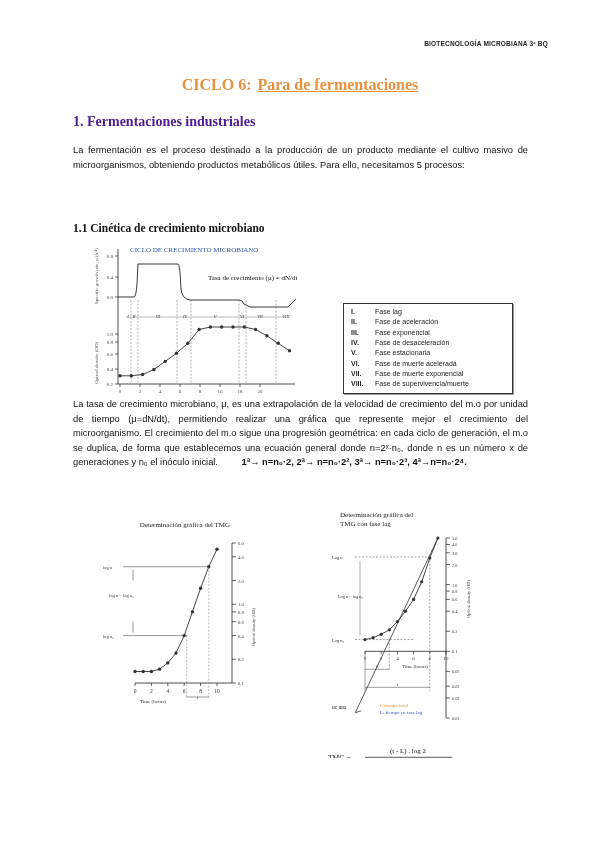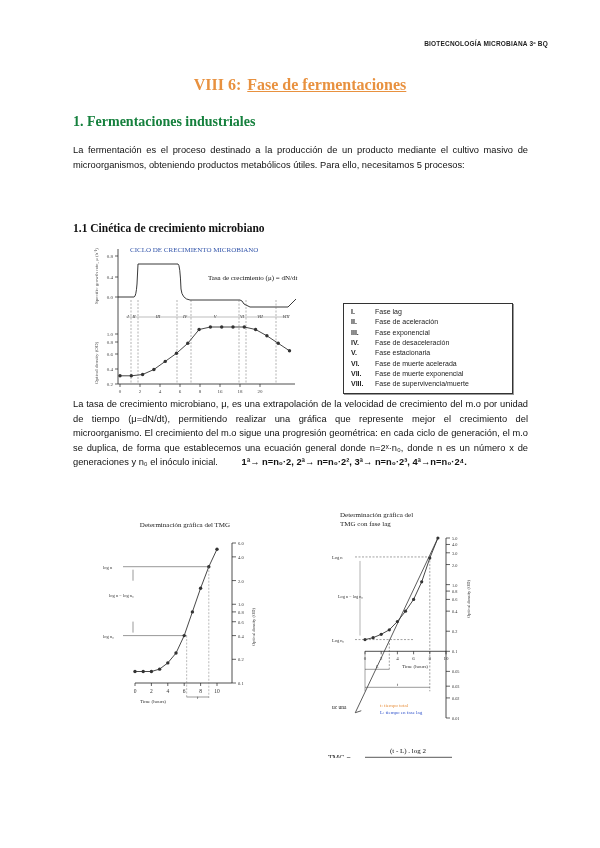--- a/index.html
+++ b/index.html
@@ -1,37 +1,37 @@
 <!DOCTYPE html>
 <html><head>
 <meta charset="utf-8">
 <style>
   html, body { margin:0; padding:0; background:#fff; }
   body { width:600px; height:848px; position:relative; overflow:hidden; font-family:"Liberation Sans", sans-serif; color:#111; }
   .header-tag { position:absolute; top:40px; right:52px; font-size:6.5px; font-weight:bold; letter-spacing:0.2px; color:#222; }
   .page-title { position:absolute; top:76px; left:0; width:600px; text-align:center; font-family:"Liberation Serif", serif; font-size:16px; font-weight:bold; color:#e8913f; }
   .page-title .u { text-decoration:underline; margin-left:6px; }
-  .h1 { position:absolute; top:114px; left:73px; font-family:"Liberation Serif", serif; font-weight:bold; font-size:14px; color:#15803d; }
+  .h1 { position:absolute; top:114px; left:73px; font-family:"Liberation Serif", serif; font-weight:bold; font-size:14px; color:#4c1d95; }
   .para { position:absolute; left:73px; width:455px; font-size:9.3px; line-height:14.5px; text-align:justify; color:#111; }
   .list { position:absolute; left:89px; font-size:9.3px; line-height:13.5px; }
   .list .li span.m { display:inline-block; width:19px; }
   .h2 { position:absolute; top:222px; left:73px; font-family:"Liberation Serif", serif; font-weight:bold; font-size:11.5px; }
   svg text { font-family:"Liberation Serif", serif; }
   .legend-box { position:absolute; left:343px; top:303px; width:168px; height:89px; border:1px solid #333; box-shadow:1px 1px 0 #999; }
   .legend-row { position:absolute; left:7px; font-size:7px; font-family:"Liberation Sans", sans-serif; color:#222; }
   .legend-row .num { display:inline-block; width:24px; font-weight:bold; }
   .it { font-weight:bold;margin-left:21px; }
 </style>
 </head>
 <body>
 
 <div class="header-tag">BIOTECNOLOGÍA MICROBIANA 3º BQ</div>
 
 <div class="page-title">
-  <span>VIII 6:</span><span class="u">Fase de fermentaciones</span>
+  <span>CICLO 6:</span><span class="u">Para de fermentaciones</span>
 </div>
 
 <div class="h1">1. Fermentaciones industriales</div>
 
 <div class="para" style="top:143px;">La fermentación es el proceso destinado a la producción de un producto mediante el cultivo masivo de microorganismos, obteniendo productos metabólicos útiles. Para ello, necesitamos 5 procesos:</div>
 
 <div class="list" style="top:181px;">
 </div>
 
 <div class="h2">1.1 Cinética de crecimiento microbiano</div>

